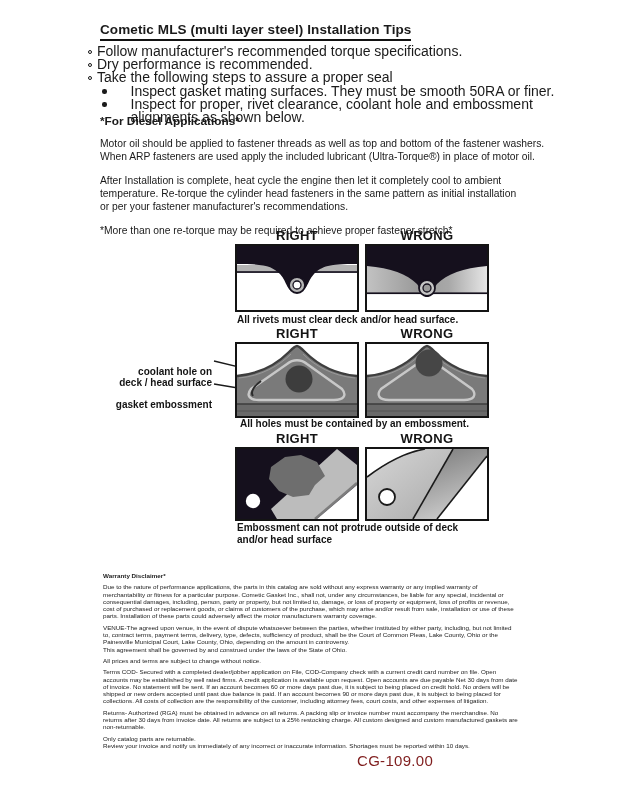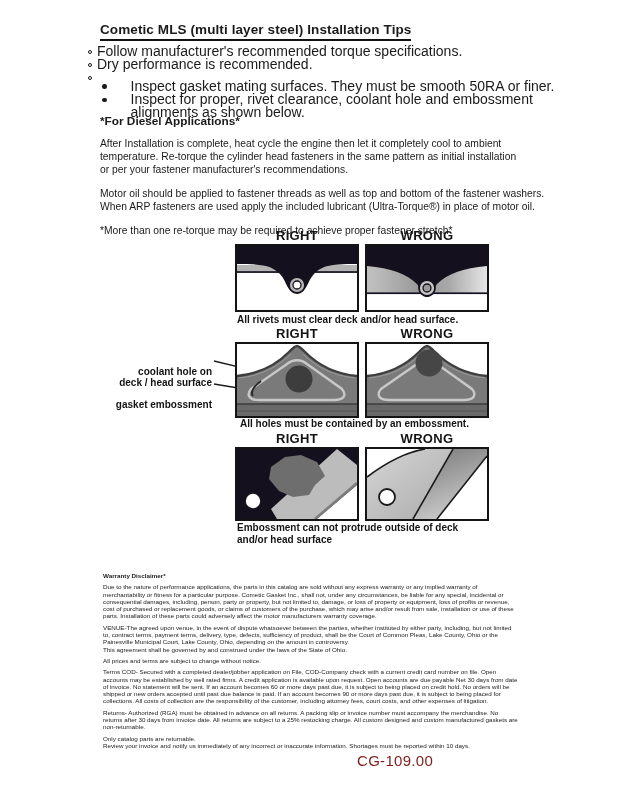--- a/index.html
+++ b/index.html
@@ -58,38 +58,39 @@
     <div class="tip">
       <span class="b-open"></span>
       <span>Follow manufacturer's recommended torque specifications.</span>
     </div>
     <div class="tip">
       <span class="b-open"></span>
       <span>Dry performance is recommended.</span>
     </div>
     <div class="tip">
       <span class="b-open"></span>
+      <span>Take the following steps to assure a proper seal</span>
     </div>
     <div class="tip sub">
       <span class="b-fill"></span>
       <span>Inspect gasket mating surfaces.  They must be smooth 50RA or finer.</span>
     </div>
     <div class="tip sub">
       <span class="b-fill"></span>
       <span>Inspect for proper, rivet clearance, coolant hole and embossment alignments as shown below.</span>
     </div>
   </div>
 
   <div class="diesel">
     <h2>*For Diesel Applications*</h2>
+    <p>Motor oil should be applied to fastener threads as well as top and bottom of the fastener washers.
+When ARP fasteners are used apply the included lubricant (Ultra-Torque®) in place of motor oil.</p>
     <p>After Installation is complete, heat cycle the engine then let it completely cool to ambient
 temperature. Re-torque the cylinder head fasteners in the same pattern as initial installation
 or per your fastener manufacturer's recommendations.</p>
-    <p>Motor oil should be applied to fastener threads as well as top and bottom of the fastener washers.
-When ARP fasteners are used apply the included lubricant (Ultra-Torque®) in place of motor oil.</p>
     <p class="note">*More than one re-torque may be required to achieve proper fastener stretch*</p>
   </div>
 
   <div class="diagrams">
 
     <svg class="pointer-lines" viewBox="0 0 618 332">
       <line x1="214" y1="135" x2="284" y2="152" stroke="#1a1a1a" stroke-width="1.3"></line>
       <line x1="214" y1="158" x2="262" y2="166" stroke="#1a1a1a" stroke-width="1.3"></line>
     </svg>
 

